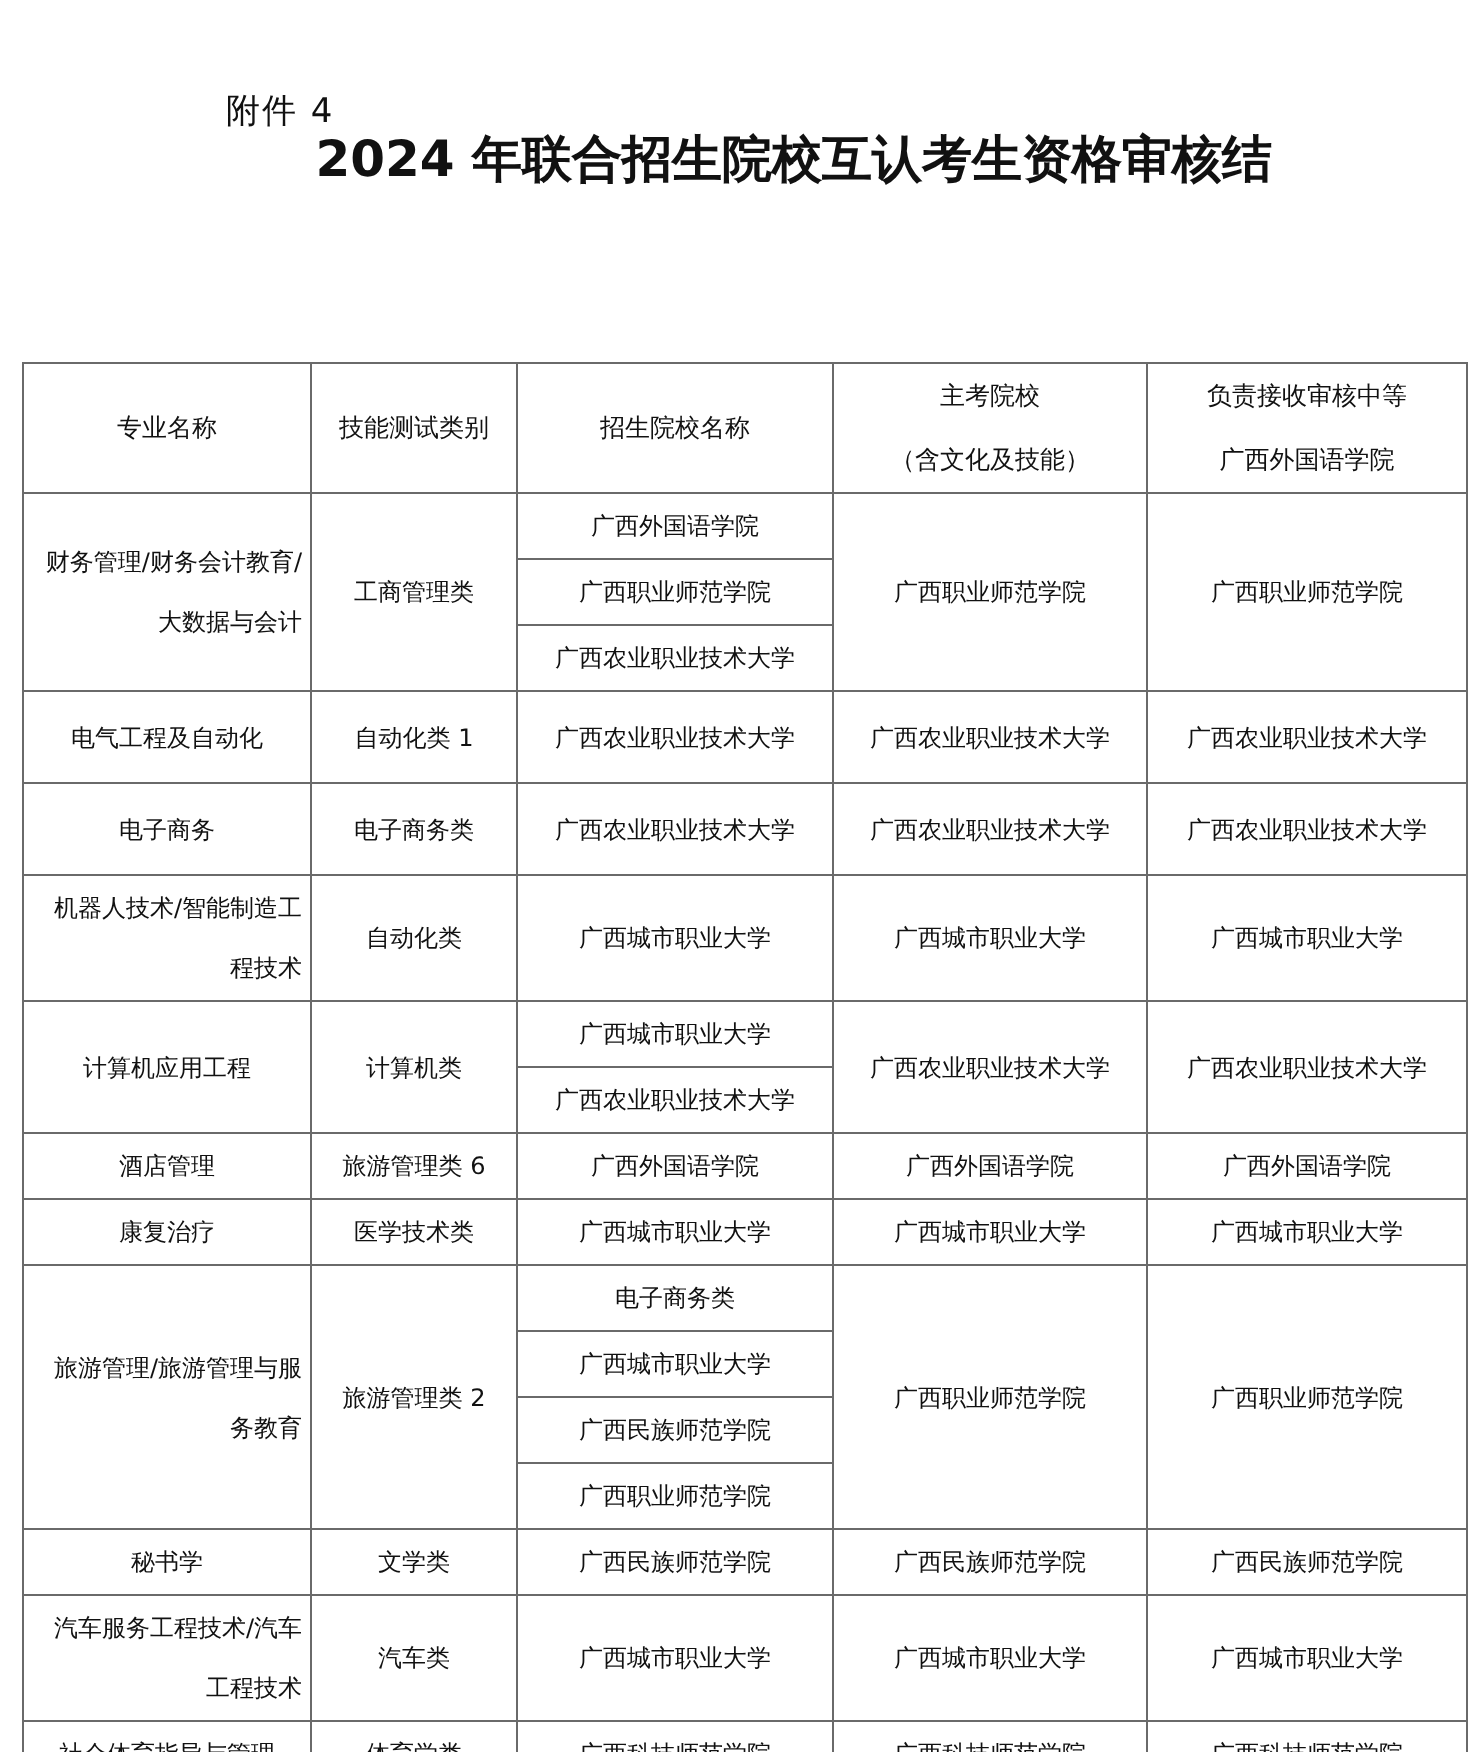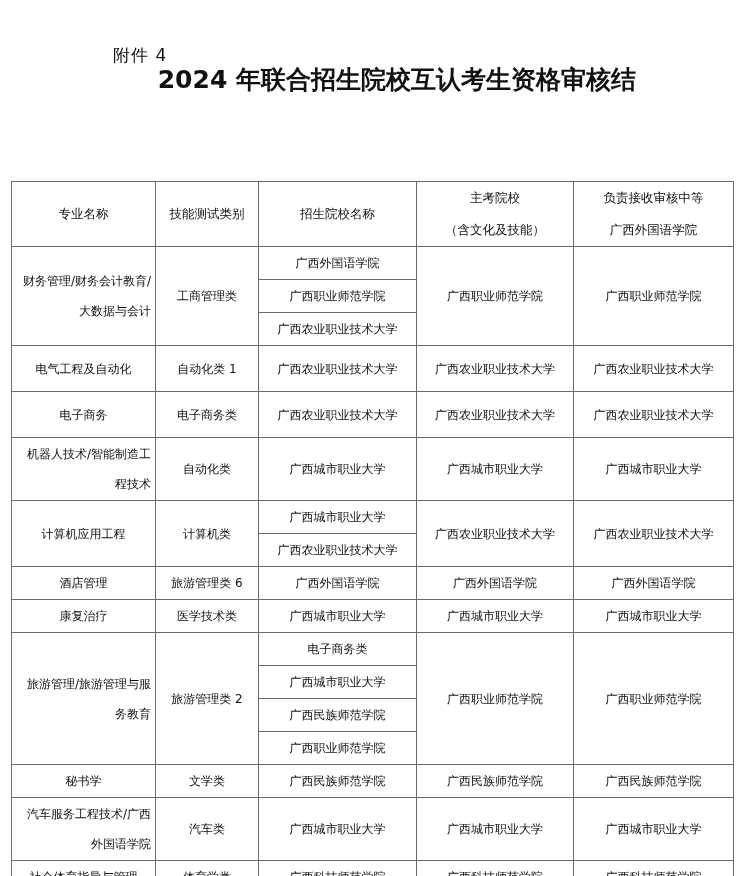--- a/index.html
+++ b/index.html
@@ -120,21 +120,21 @@
         <td style="height: 32px;">广西职业师范学院</td>
       </tr>
       <tr>
         <td rowspan="1">秘书学</td>
         <td rowspan="1">文学类</td>
         <td style="height: 32px;">广西民族师范学院</td>
         <td rowspan="1">广西民族师范学院</td>
         <td rowspan="1">广西民族师范学院</td>
       </tr>
       <tr>
-        <td rowspan="1" class="wrap">汽车服务工程技术/广西外国语学院</td>
+        <td rowspan="1" class="wrap">汽车服务工程技术/汽车工程技术</td>
         <td rowspan="1">汽车类</td>
         <td style="height: 62px;">广西城市职业大学</td>
         <td rowspan="1">广西城市职业大学</td>
         <td rowspan="1">广西城市职业大学</td>
       </tr>
       <tr>
         <td rowspan="1">社会体育指导与管理</td>
         <td rowspan="1">体育学类</td>
         <td style="height: 32px;">广西科技师范学院</td>
         <td rowspan="1">广西科技师范学院</td>

